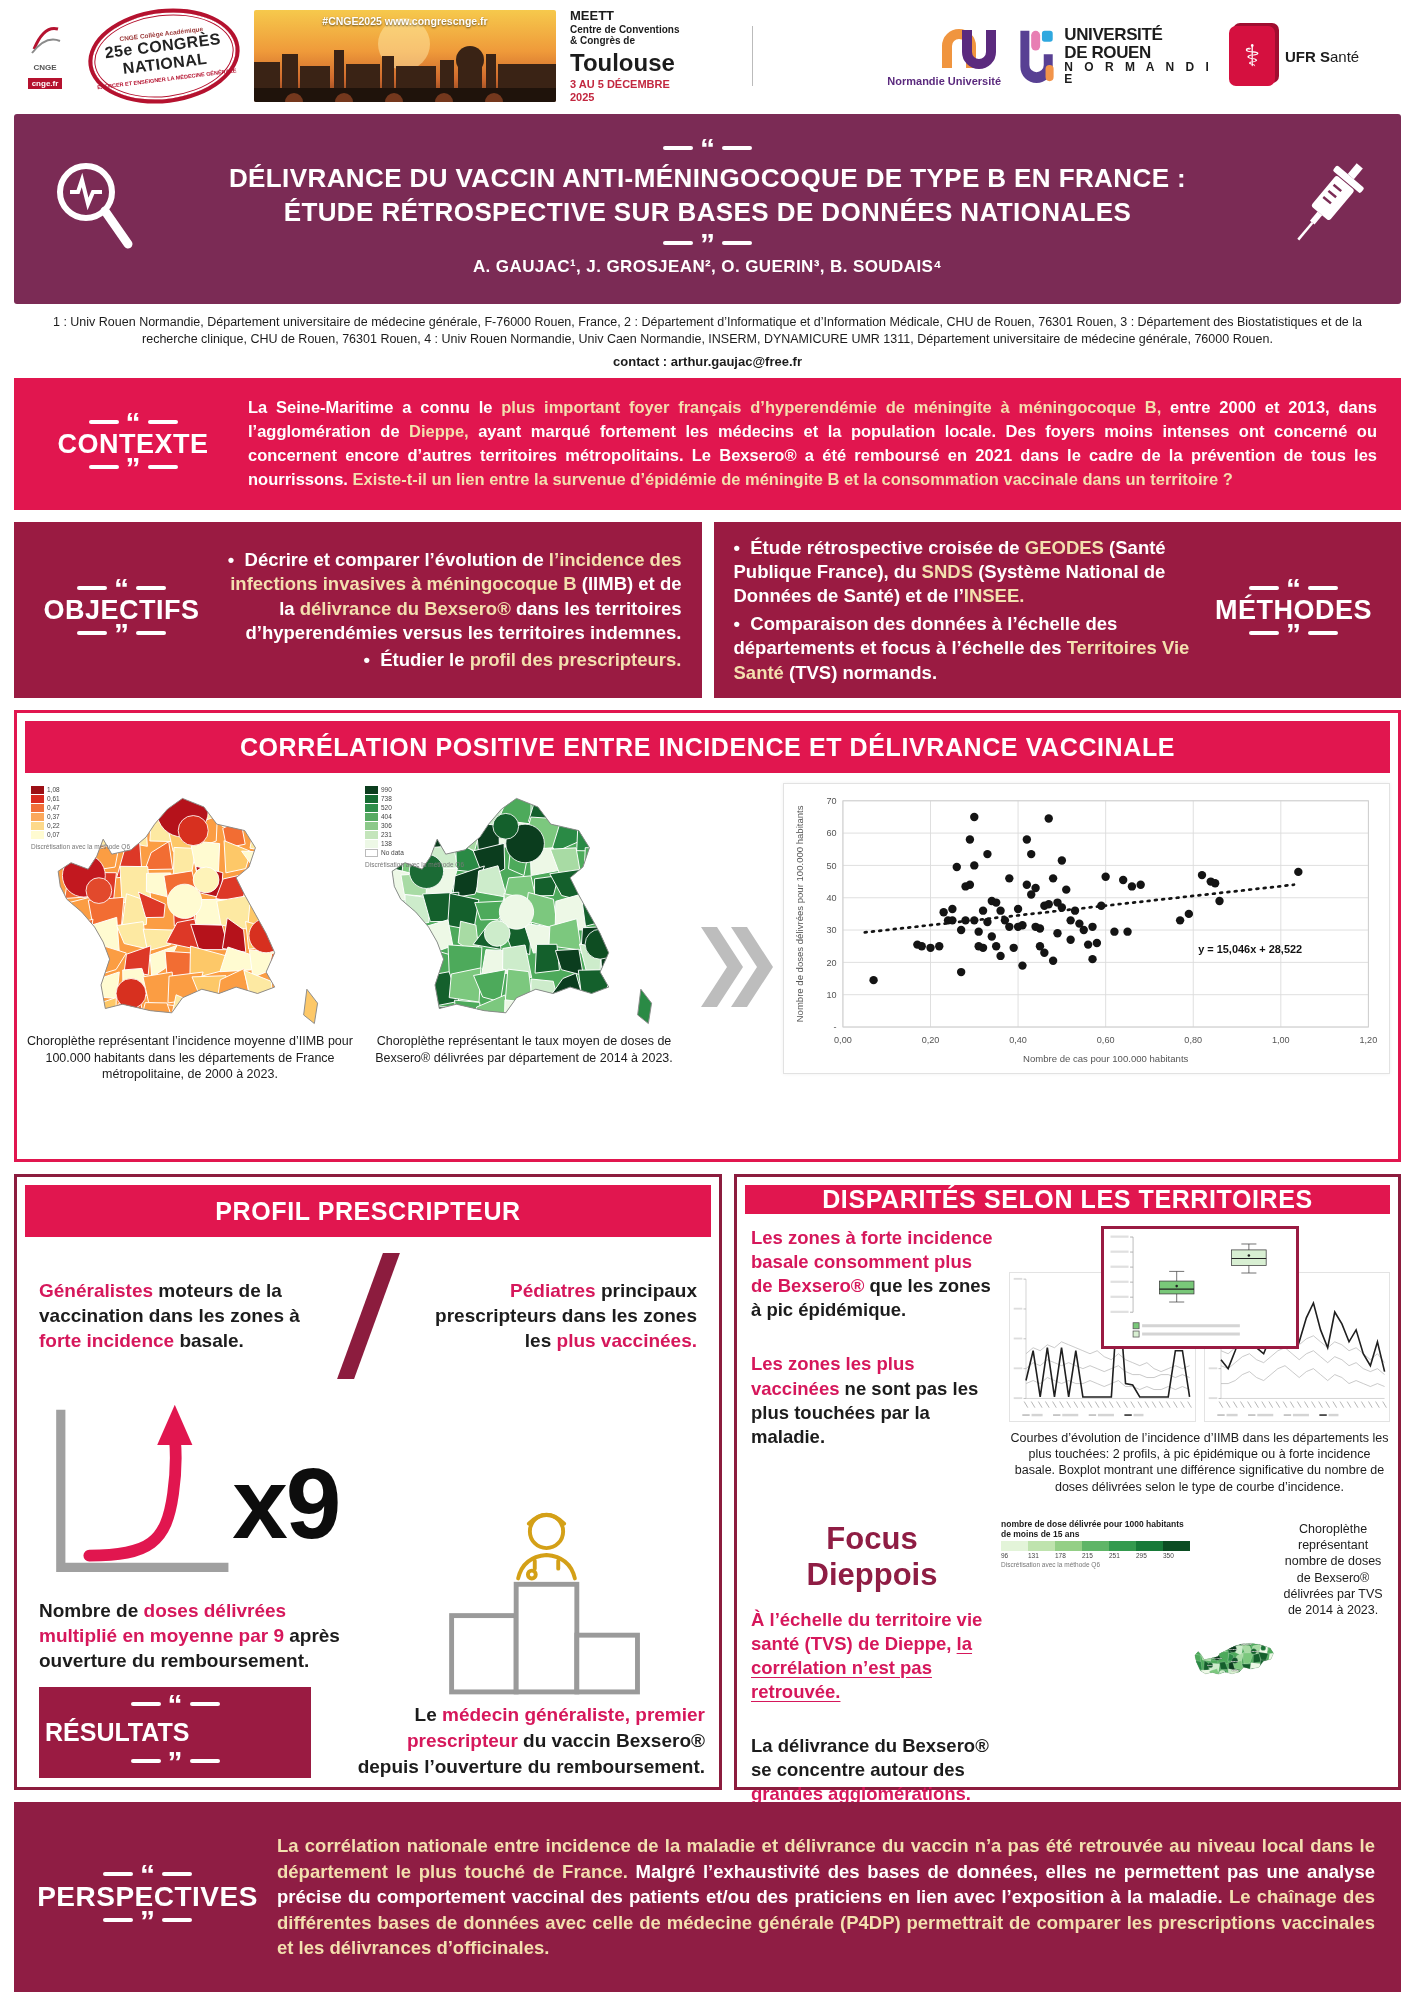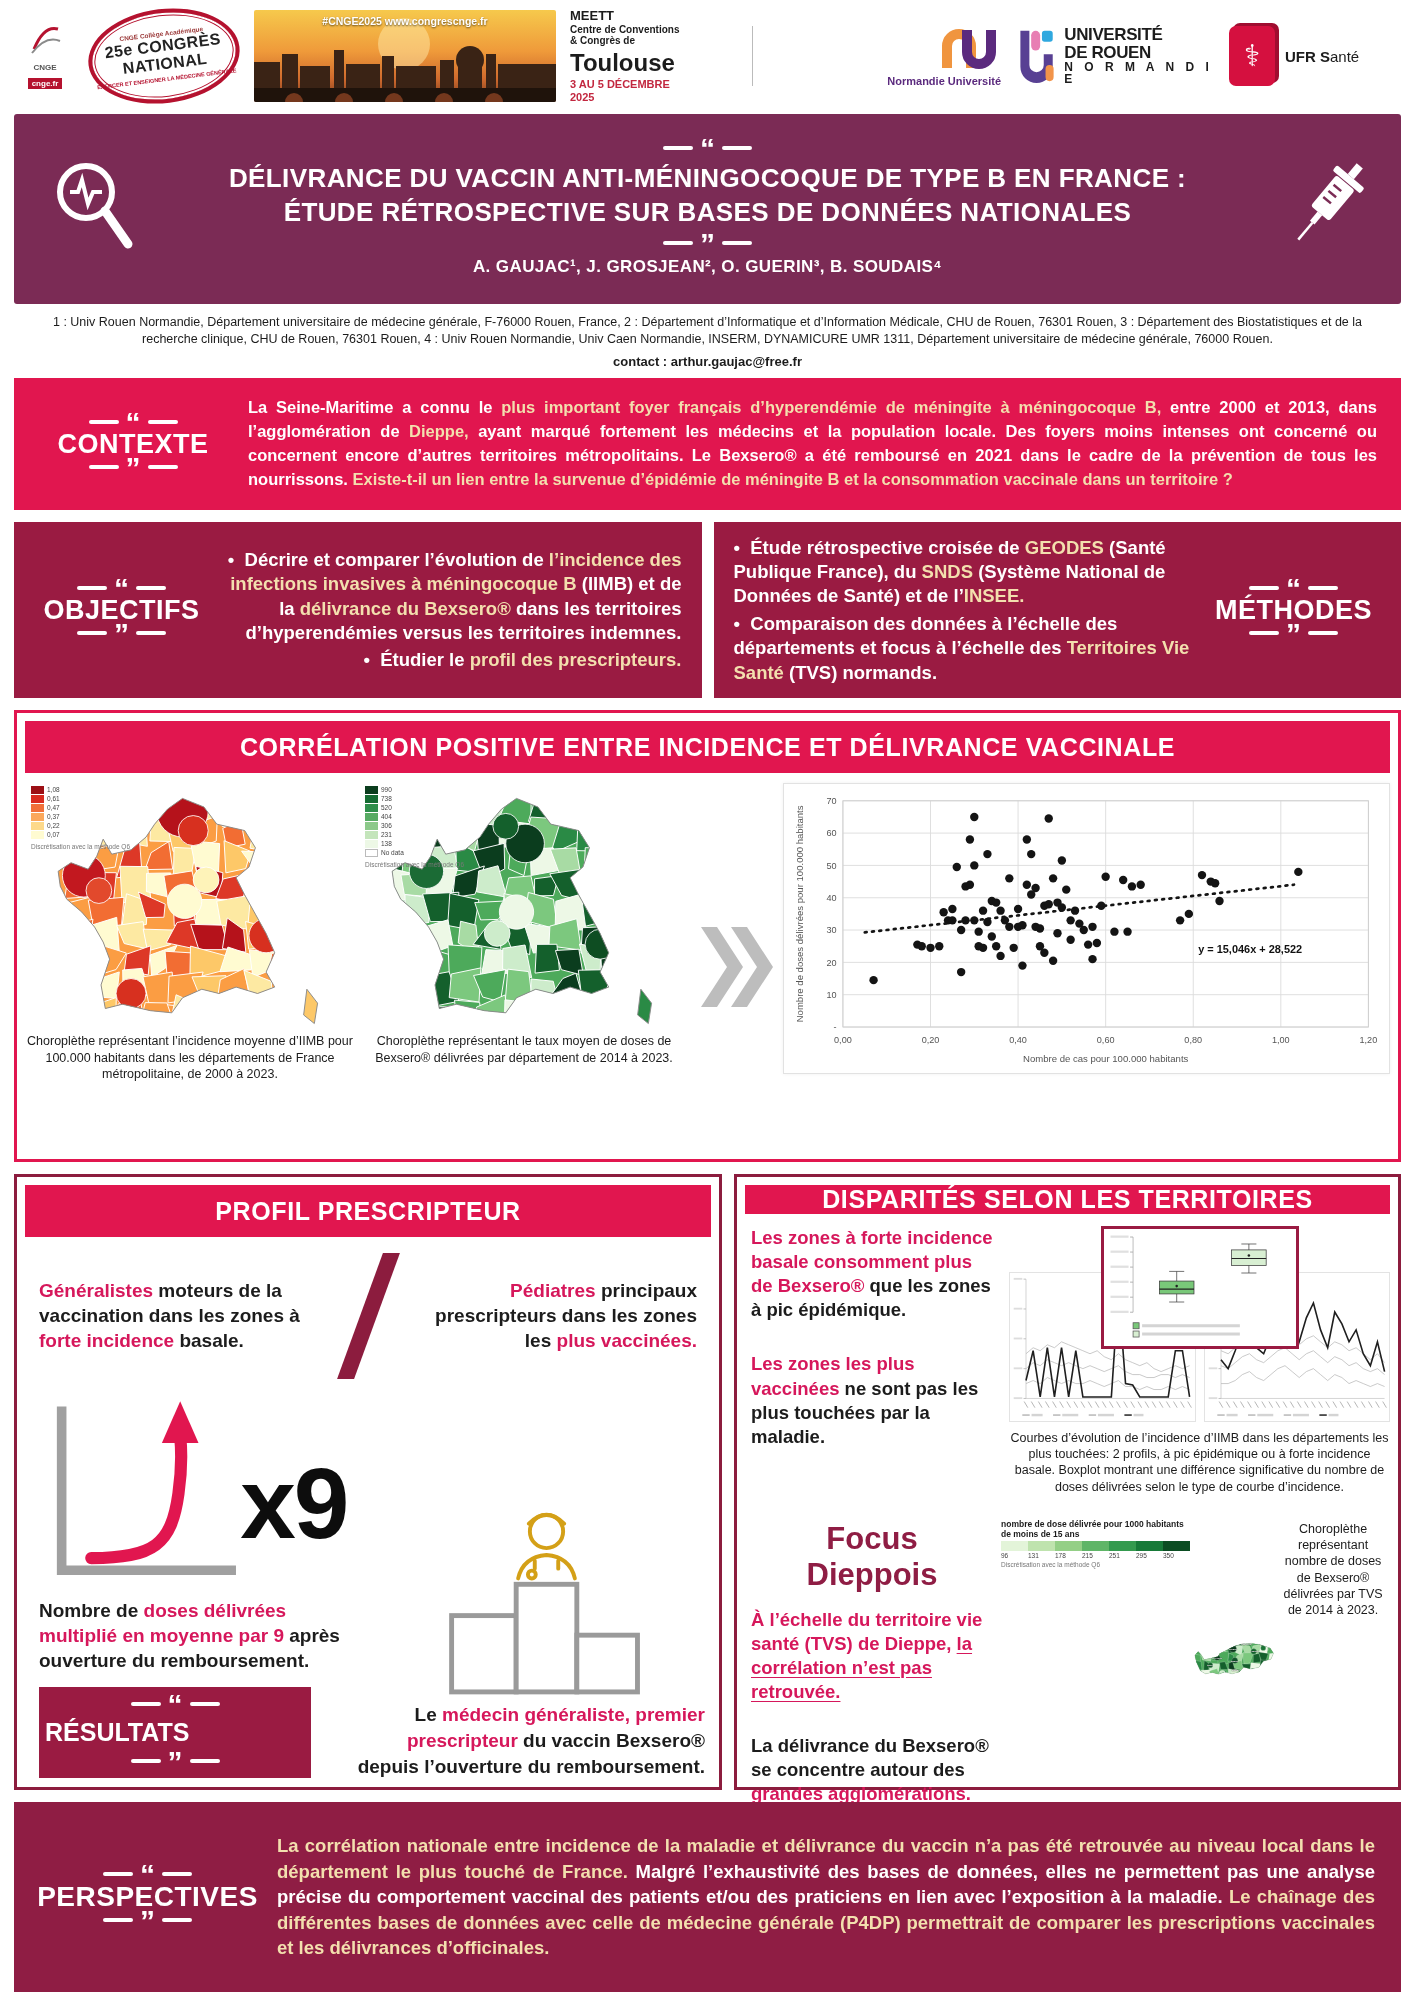--- a/index.html
+++ b/index.html
@@ -117,21 +117,21 @@
   .profil{width:708px}
   .dispar{flex:1}
 
   .pr-texts{display:flex;align-items:center;justify-content:space-between;margin-top:16px;padding:0 14px}
   .pr-texts .t{width:292px;font-size:19px;font-weight:bold;line-height:1.3}
   .pr-texts .t.r{text-align:right}
   .slash{width:17px;height:126px;background:var(--border-dark);transform:skewX(-20deg)}
   .pr-body{display:flex;flex:1;margin-top:8px}
   .pr-left{width:47%;display:flex;flex-direction:column;padding-left:14px}
   .arrowrow{display:flex;align-items:flex-end}
-  .x9{font-size:100px;font-weight:800;color:#0d0d0d;margin:0 0 34px -8px;letter-spacing:-2px}
+  .x9{font-size:100px;font-weight:800;color:#0d0d0d;margin:0 8px 34px -8px;letter-spacing:-2px}
   .doses{font-size:19px;font-weight:bold;line-height:1.3;margin-top:4px}
   .resbox{margin-top:14px;background:var(--maroon);width:272px;padding:10px 6px;display:flex;
           flex-direction:column;gap:7px}
   .resbox .lt{color:#fff;font-size:25px;font-weight:800}
   .pr-right{flex:1;display:flex;flex-direction:column;align-items:flex-end;justify-content:flex-end;padding-right:6px}
   .pr-right .doc{margin:0 46px 6px 0}
   .pr-right .t{font-size:19px;font-weight:bold;text-align:right;line-height:1.35}
 
   .d-row1{display:flex;gap:12px;margin-top:12px}
   .d-tcol{width:252px;font-size:18.5px;font-weight:bold;line-height:1.3;padding-left:6px}

